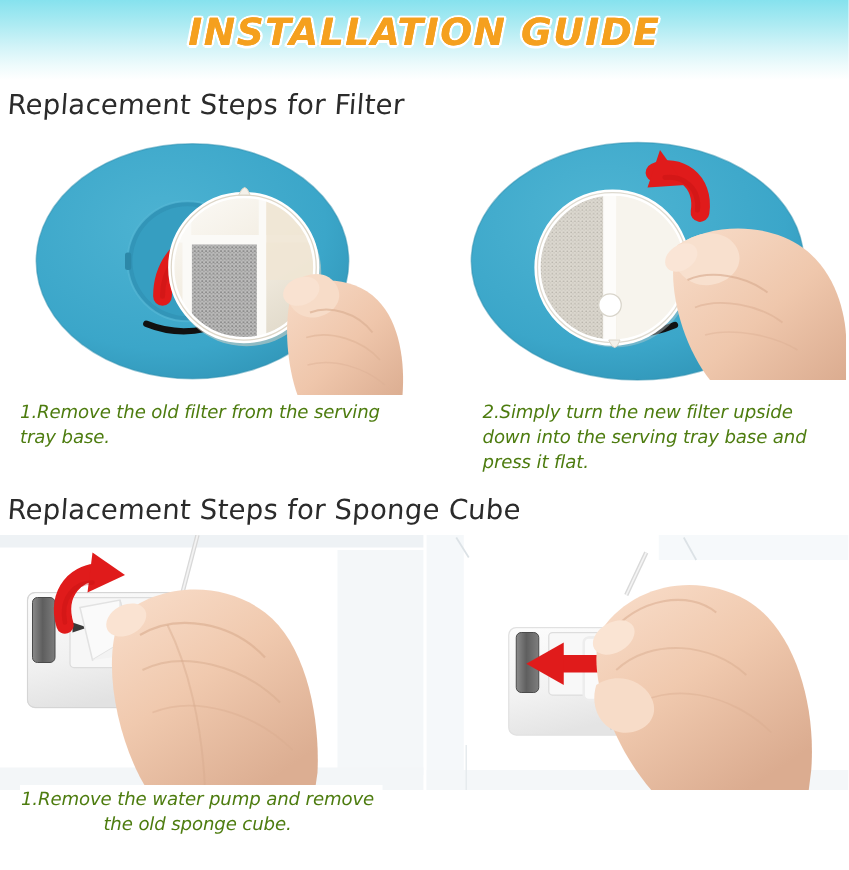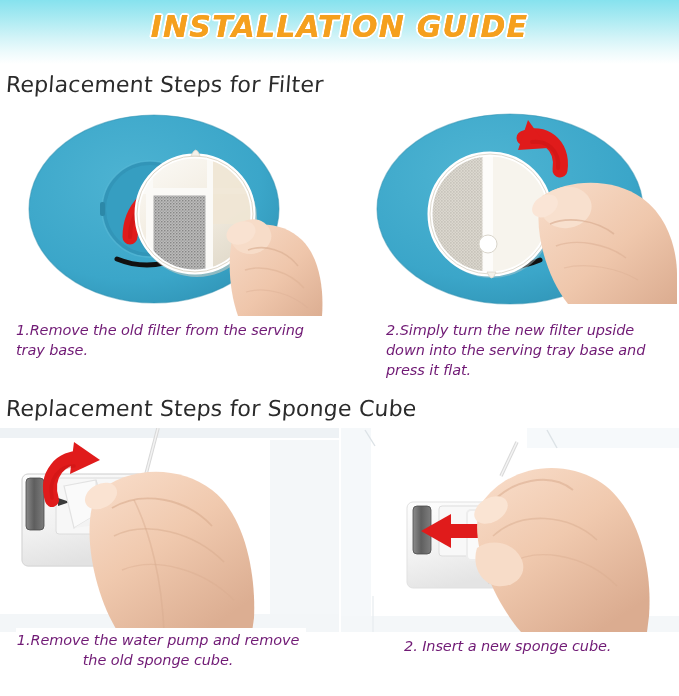--- a/index.html
+++ b/index.html
@@ -61,21 +61,21 @@
   #photo-4 { left: 341px; top: 428px; width: 338px; height: 204px; }
   .photo svg { display: block; width: 100%; height: 100%; }
 
   
   .caption {
     position: absolute;
     font-family: "DejaVu Sans", sans-serif;
     font-style: italic;
     font-size: 14.5px;
     line-height: 20px;
-    color: #701a75;
+    color: #4d7c0f;
     background: #ffffff;
     letter-spacing: -0.1px;
   }
   #caption-1 { left: 16px;  top: 320px; width: 300px; }
   #caption-2 { left: 386px; top: 320px; width: 285px; }
   #caption-3 { left: 16px;  top: 628px; width: 290px; padding: 2px 6px 4px 0; text-align: center; }
   #caption-4 { left: 404px; top: 634px; width: 270px; padding: 2px 6px 4px 0; }
 </style>
 </head>
 <body>
@@ -396,15 +396,14 @@
 
         <path d="M136 120 C150 110, 172 114, 180 130 C188 146, 174 160, 156 158
                  C142 156, 130 140, 136 120 Z" fill="#F7DCC8"></path>
 
         <ellipse cx="150" cy="82" rx="18" ry="12" fill="#FAE4D3" transform="rotate(-30 150 82)"></ellipse>
       </g>
     </svg>
   </div>
 
   <div class="caption" id="caption-3">1.Remove the water pump and remove the old sponge cube.</div>
-  <div class="caption" id="caption-4">2. Insert a new sponge cube.</div>
 
 </div>
 
 </body></html>

